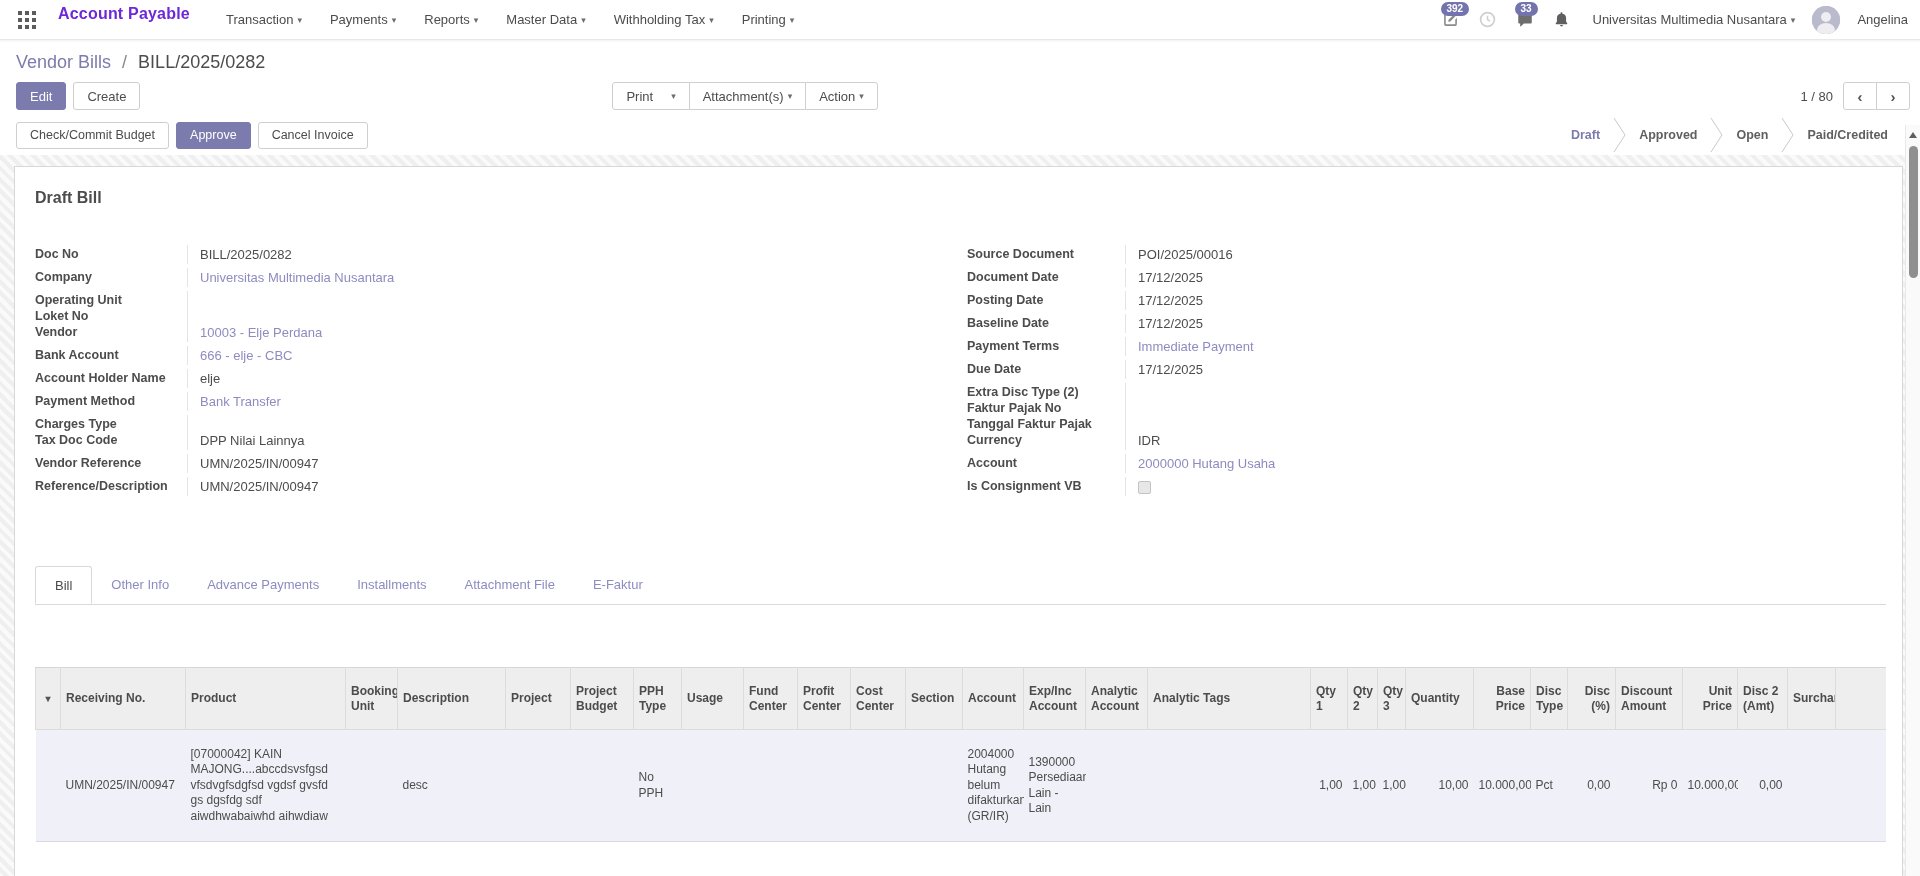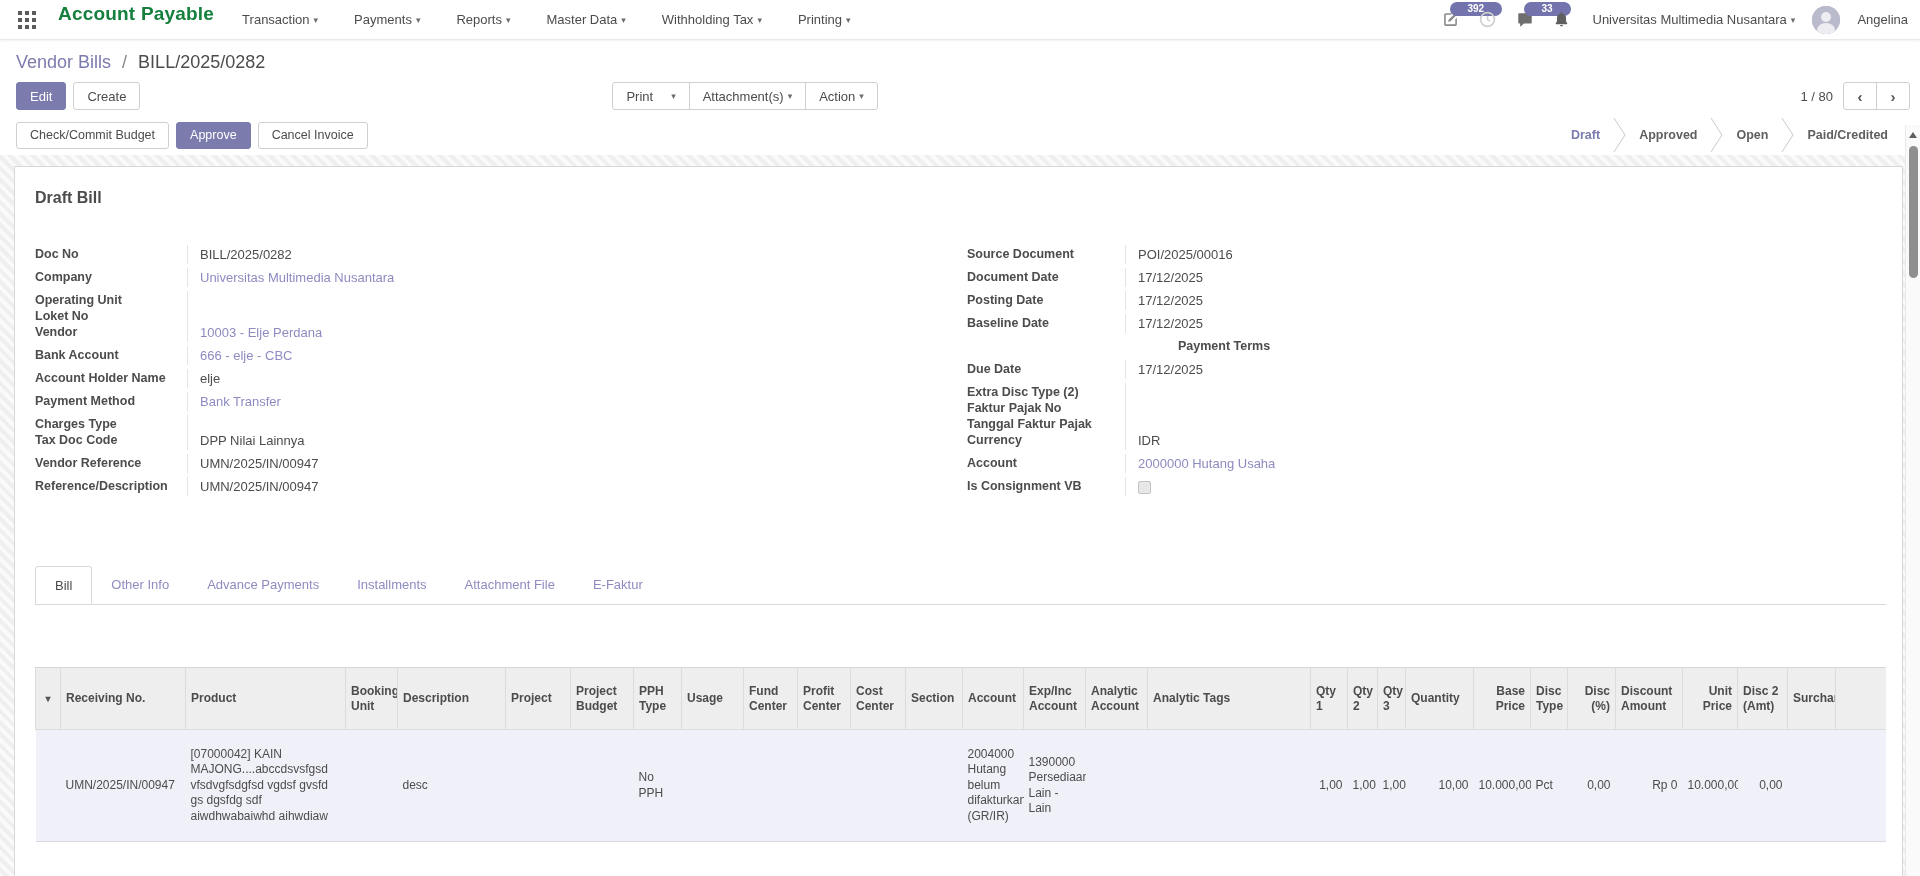--- a/index.html
+++ b/index.html
@@ -4,28 +4,28 @@
 <style>
   * { margin:0; padding:0; box-sizing:border-box; }
   html,body { width:1920px; height:876px; overflow:hidden; background:#fff;
     font-family:"Liberation Sans", sans-serif; color:#4c4c4c; }
 
   
   .topbar { height:40px; display:flex; align-items:center; padding:0 12px 0 12px;
     background:#fff; border-bottom:1px solid #e8e8e8; box-shadow:0 1px 2px rgba(0,0,0,.06);
     position:relative; z-index:5; }
   .apps-grid { width:18px; height:18px; margin:0 6px; cursor:pointer; }
-  .brand { font-size:19px; font-weight:bold; color:#15803d; margin:0 10px 12px 16px; letter-spacing:.2px; }
-  .nav { display:flex; align-items:center; margin-left:18px; gap:36px; }
+  .brand { font-size:16px; font-weight:bold; color:#6d28d9; margin:0 10px 12px 16px; letter-spacing:.2px; }
+  .nav { display:flex; align-items:center; margin-left:26px; gap:28px; }
   .nav-item { font-size:13px; color:#4c4c4c; cursor:pointer; white-space:nowrap; }
   .caret { display:inline-block; font-size:9px; color:#6d6d6d; margin-left:4px; vertical-align:1px; }
   .top-right { margin-left:auto; display:flex; align-items:center; gap:17px; }
   .ticon { position:relative; width:20px; height:20px; display:flex; align-items:center; justify-content:center; cursor:pointer; }
-  .badge { position:absolute; top:-8px; left:9px; background:#7373ad; color:#fff; font-size:10px;
-    line-height:14px; padding:0 18px; border-radius:8px; font-weight:bold; }
+  .badge { position:absolute; top:-8px; left:0; background:#7373ad; color:#fff; font-size:10px;
+    line-height:14px; padding:0 6px; border-radius:8px; font-weight:bold; }
   .company-sel { font-size:13px; color:#4c4c4c; cursor:pointer; white-space:nowrap; margin-left:4px; }
   .avatar { width:28px; height:28px; border-radius:50%; overflow:hidden; background:#b9bacb; flex:0 0 auto; cursor:pointer; }
   .username { font-size:13px; color:#4c4c4c; cursor:pointer; }
 
   
   .breadcrumb-row { padding:12px 16px 2px 16px; font-size:18px; }
   .bc-link { color:#7c7bad; cursor:pointer; }
   .bc-sep { color:#888; margin:0 6px; }
   .bc-current { color:#4c4c4c; }
   .controls-row { display:flex; align-items:flex-start; padding:7px 10px 9px 16px; }
@@ -281,20 +281,21 @@
           <div class="frow">
               <div class="flabel">Posting Date</div>
               <div class="fvalue">17/12/2025</div>
             </div>
           <div class="frow">
               <div class="flabel">Baseline Date</div>
               <div class="fvalue">17/12/2025</div>
             </div>
           <div class="frow">
               <div class="flabel">Payment Terms</div>
+              <div class="fvalue"><span class="link">Immediate Payment</span></div>
             </div>
           <div class="frow">
               <div class="flabel">Due Date</div>
               <div class="fvalue">17/12/2025</div>
             </div>
           <div class="frow compact">
               <div class="flabel">Extra Disc Type (2)</div>
               <div class="fvalue"></div>
             </div>
           <div class="frow compact">

